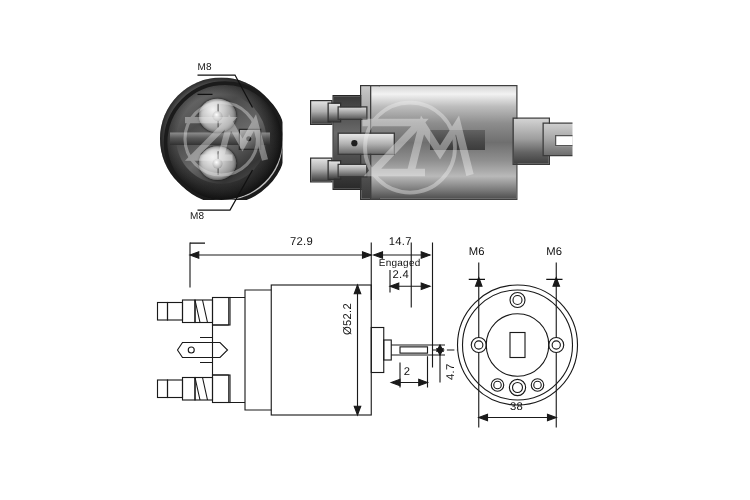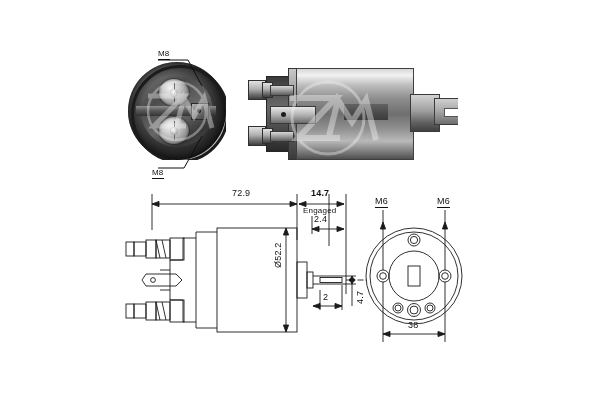--- a/index.html
+++ b/index.html
@@ -120,21 +120,21 @@
   }
 
   
   .wm{position:absolute;pointer-events:none;opacity:.40;}
   .wm svg{display:block;}
 
   
   .lbl{
     position:absolute;font-size:8px;color:#111;letter-spacing:.2px;white-space:nowrap;
   }
-  .lbl.u{border-bottom:1px solid #111;padding-bottom:1px;}
+  .lbl.u{border-bottom:1px solid #111;padding-bottom:17px;}
 
   
   #tech{position:absolute;left:0;top:182px;width:512px;height:180px;}
   #tech svg{display:block;}
 </style>
 </head>
 <body>
 
 <div id="stage">
 
@@ -300,21 +300,21 @@
         <path d="M445 100 L445 160"></path>
         <path d="M383 152 L445 152"></path>
         <path d="M383 152 l7 -2.6 v5.2 z" fill="#1a1a1a"></path>
         <path d="M445 152 l-7 -2.6 v5.2 z" fill="#1a1a1a"></path>
 
         <path d="M346 98 L366 98" stroke-dasharray="6 2 1.5 2"></path>
       </g>
     </svg>
 
     <div class="lbl" style="left:232px;top:6px;font-size:9px;">72.9</div>
-    <div class="lbl" style="left:311px;top:6px;font-size:9px;font-weight:bold;">14.7</div>
+    <div class="lbl" style="left:311px;top:6px;font-size:9px;">14.7</div>
     <div class="lbl" style="left:303px;top:24px;font-size:8px;">Engaged</div>
     <div class="lbl" style="left:314px;top:32px;font-size:9px;">2.4</div>
 
     <div class="lbl" style="left:273px;top:86px;font-size:9px;transform:rotate(-90deg);transform-origin:left top;">Ø52.2</div>
 
     <div class="lbl" style="left:323px;top:110px;font-size:9px;">2</div>
 
     <div class="lbl" style="left:355px;top:122px;font-size:9px;transform:rotate(-90deg);transform-origin:left top;">4.7</div>
 
     <div class="lbl u" style="left:375px;top:14px;font-size:9px;">M6</div>

